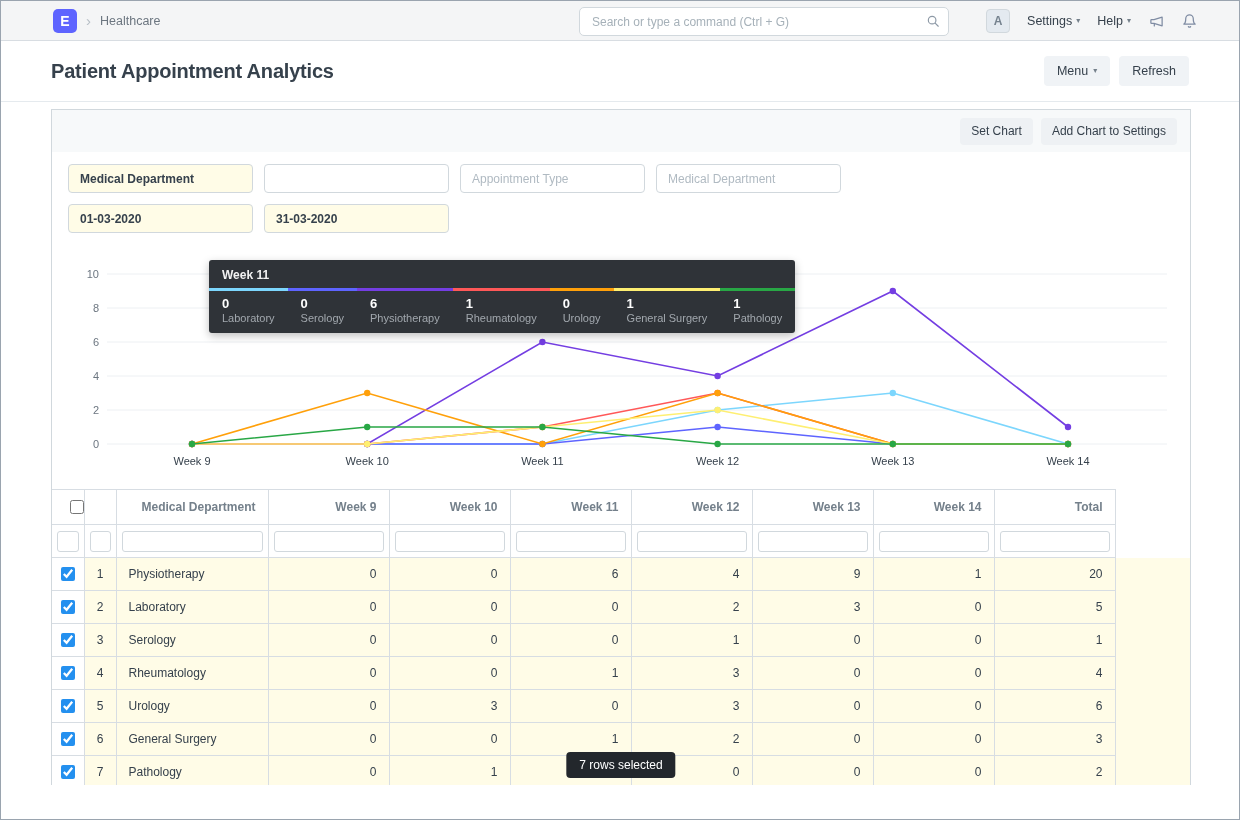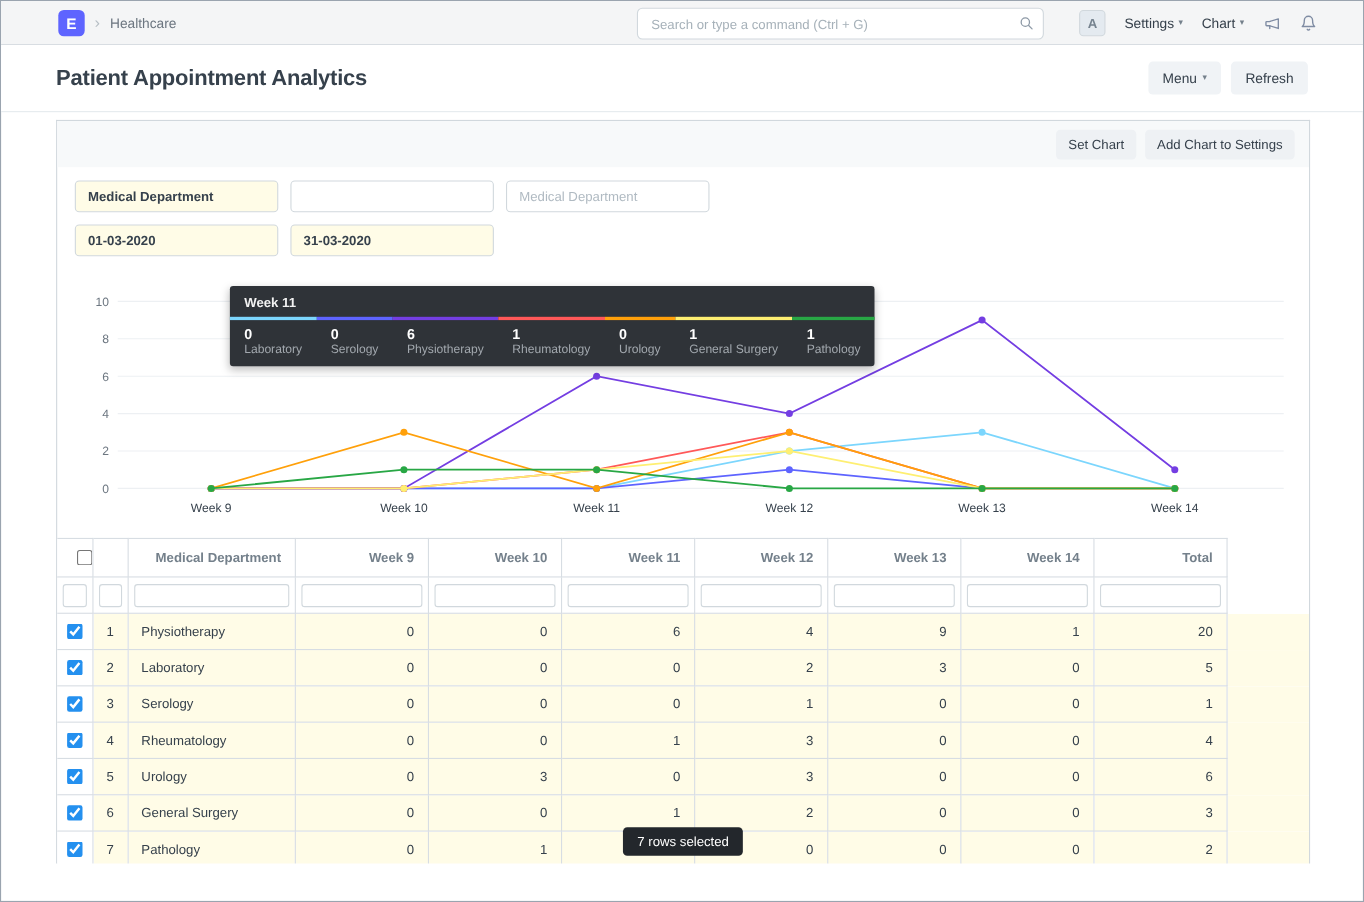--- a/index.html
+++ b/index.html
@@ -89,21 +89,21 @@
       </span>
     </div>
 
     <div class="nav-right">
       <div class="avatar">A</div>
       <div class="nav-item">
         <span>Settings</span>
         <span class="caret">▾</span>
       </div>
       <div class="nav-item">
-        <span>Chart</span>
+        <span>Help</span>
         <span class="caret">▾</span>
       </div>
       <span class="nav-icon">
         <svg width="17" height="15" viewBox="0 0 24 24" fill="none" stroke="#7f8ca3" stroke-width="2" stroke-linejoin="round" stroke-linecap="round">
           <path d="M21 5L8 9H4a1 1 0 0 0-1 1v4a1 1 0 0 0 1 1h4l13 4V5z"></path>
             <path d="M8.5 15.3v3.7"></path>
         </svg>
       </span>
       <span class="nav-icon">
         <svg width="15" height="16" viewBox="0 0 24 24" fill="none" stroke="#7f8ca3" stroke-width="2" stroke-linecap="round" stroke-linejoin="round">
@@ -129,20 +129,21 @@
 
     <div class="card-toolbar">
       <button class="btn-sm">Set Chart</button>
       <button class="btn-sm">Add Chart to Settings</button>
     </div>
 
     <div class="filters">
       <div class="filter-row">
           <input type="text" class="filter-input filled" value="Medical Department" style="">
           <input type="text" class="filter-input" style="">
+          <input type="text" class="filter-input" placeholder="Appointment Type" style="">
           <input type="text" class="filter-input" placeholder="Medical Department" style="">
         </div>
       <div class="filter-row">
           <input type="text" class="filter-input filled" value="01-03-2020" style="">
           <input type="text" class="filter-input filled" value="31-03-2020" style="">
         </div>
     </div>
 
     <div class="chart-area">
       <svg class="chart-svg" width="1138" height="240" viewBox="0 0 1138 240">

